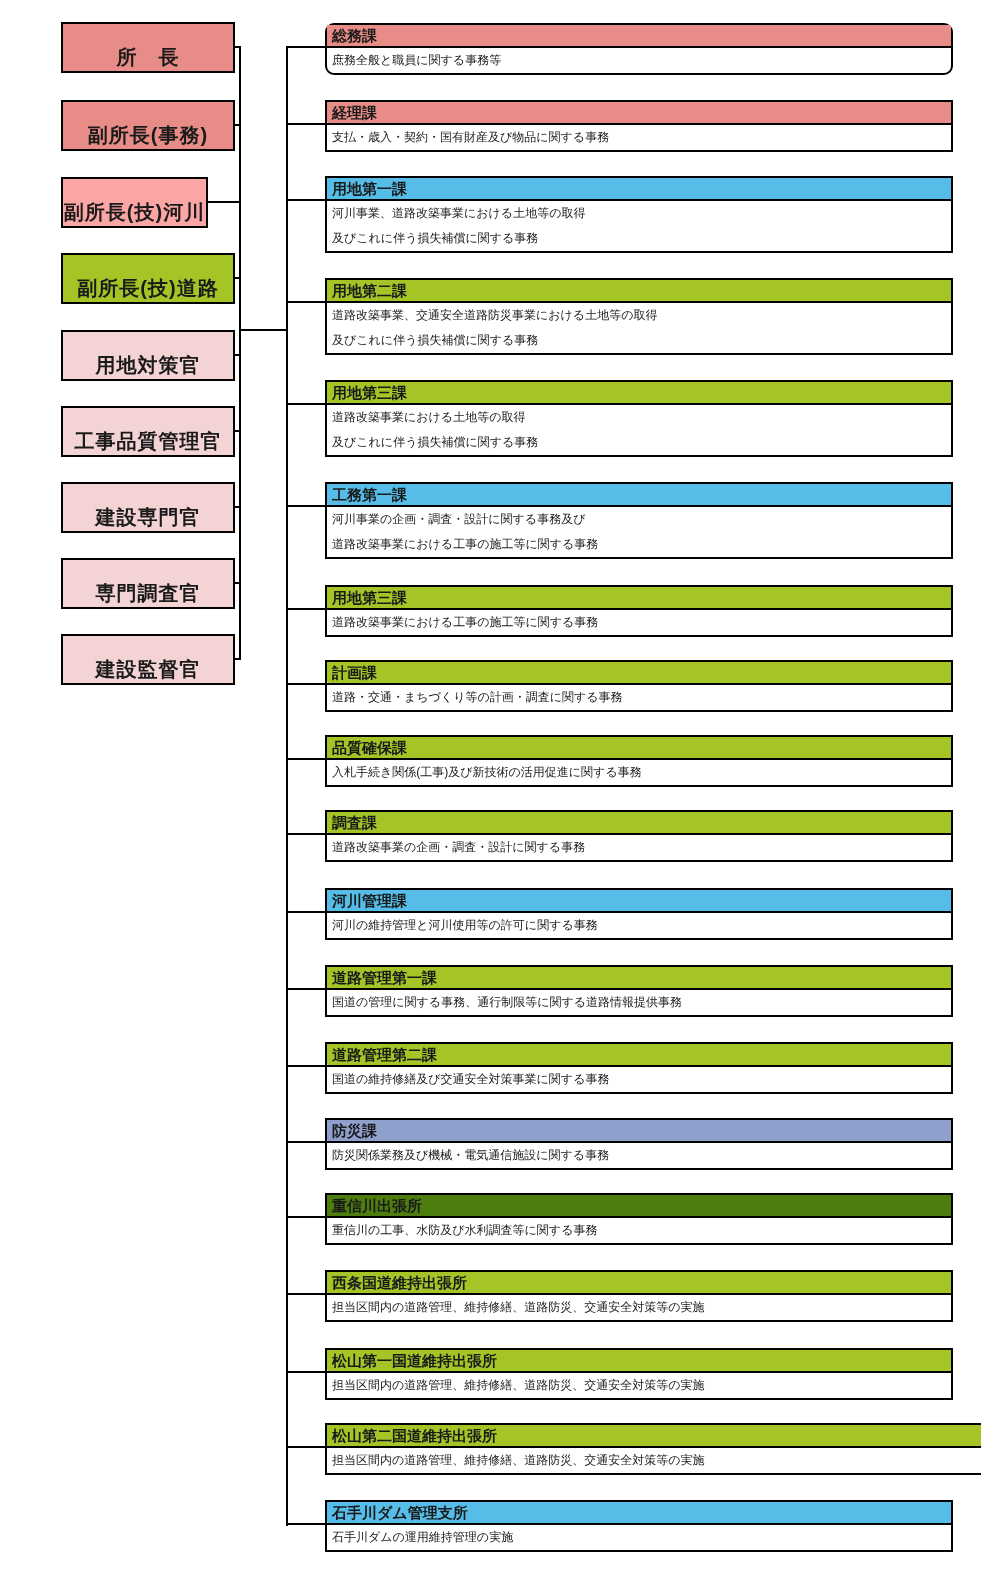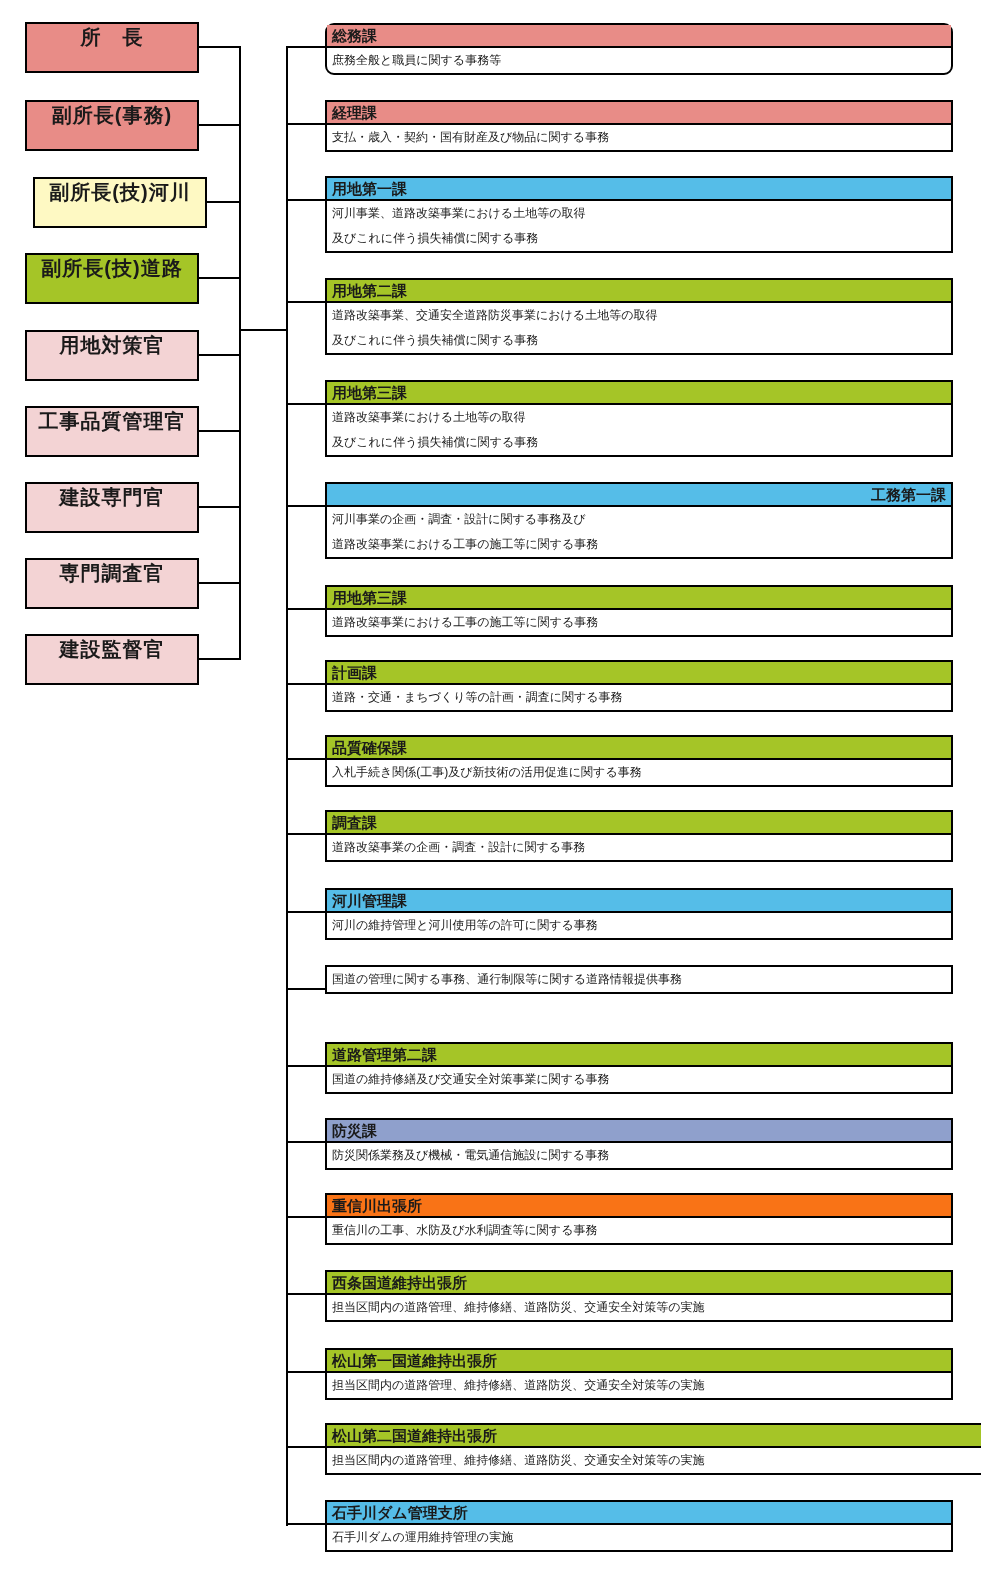--- a/index.html
+++ b/index.html
@@ -3,23 +3,24 @@
 <meta charset="utf-8">
 <style>
   html,body { margin:0; padding:0; background:#ffffff; }
   #canvas {
     position:relative; width:981px; height:1575px; background:#ffffff;
     font-family:"Liberation Sans", sans-serif; overflow:hidden;
   }
   .line { position:absolute; background:#000000; }
   .officer-box {
     position:absolute; box-sizing:border-box; border:2px solid #000000;
-    display:flex; align-items:flex-start; justify-content:center;
+    display:flex; align-items:flex-end; justify-content:center;
     font-size:20px; font-weight:bold; letter-spacing:1px; color:#1a1a1a;
     white-space:nowrap;
+    margin-left:36px;
   }
   .dept-box {
     position:absolute; box-sizing:border-box; border:2px solid #000000;
     background:#ffffff;
   }
   .dept-header {
     height:21px; line-height:21px; padding:0 5px;
     font-size:15px; font-weight:bold; color:#1a1a1a;
     border-bottom:2px solid #000000; white-space:nowrap; overflow:hidden;
   }
@@ -66,21 +67,21 @@
       <div class="line" style="left: 286px; top: 1446px; width: 41px; height: 2px; background: rgb(0, 0, 0);"></div>
       <div class="line" style="left: 286px; top: 1523px; width: 41px; height: 2px; background: rgb(0, 0, 0);"></div>
     </div>
   <div id="officers-layer">
       <div class="officer-box" style="left: 25px; top: 22px; width: 174px; height: 51px; background: rgb(232, 140, 135);">
     <span class="officer-label">所　長</span>
   </div>
       <div class="officer-box" style="left: 25px; top: 100px; width: 174px; height: 51px; background: rgb(232, 140, 135);">
     <span class="officer-label">副所長(事務)</span>
   </div>
-      <div class="officer-box" style="left: 33px; top: 177px; width: 174px; height: 51px; background: #fef9c3;">
+      <div class="officer-box" style="left: 25px; top: 177px; width: 147px; height: 51px; background: #fca5a5;">
     <span class="officer-label">副所長(技)河川</span>
   </div>
       <div class="officer-box" style="left: 25px; top: 253px; width: 174px; height: 51px; background: rgb(165, 197, 39);">
     <span class="officer-label">副所長(技)道路</span>
   </div>
       <div class="officer-box" style="left: 25px; top: 330px; width: 174px; height: 51px; background: rgb(243, 211, 212);">
     <span class="officer-label">用地対策官</span>
   </div>
       <div class="officer-box" style="left: 25px; top: 406px; width: 174px; height: 51px; background: rgb(243, 211, 212);">
     <span class="officer-label">工事品質管理官</span>
@@ -123,21 +124,21 @@
         </div>
   </div>
       <div class="dept-box" style="left: 325px; top: 380px; width: 628px;">
     <div class="dept-header" style="background: rgb(165, 197, 39);">用地第三課</div>
     <div class="dept-desc">
           <div class="dept-line">道路改築事業における土地等の取得</div>
           <div class="dept-line">及びこれに伴う損失補償に関する事務</div>
         </div>
   </div>
       <div class="dept-box" style="left: 325px; top: 482px; width: 628px;">
-    <div class="dept-header" style="background: rgb(85, 189, 232); text-align: right;">工務第一課</div>
+    <div class="dept-header" style="background: rgb(85, 189, 232);">工務第一課</div>
     <div class="dept-desc">
           <div class="dept-line">河川事業の企画・調査・設計に関する事務及び</div>
           <div class="dept-line">道路改築事業における工事の施工等に関する事務</div>
         </div>
   </div>
       <div class="dept-box" style="left: 325px; top: 585px; width: 628px;">
     <div class="dept-header" style="background: rgb(165, 197, 39);">用地第三課</div>
     <div class="dept-desc">
           <div class="dept-line">道路改築事業における工事の施工等に関する事務</div>
         </div>
@@ -160,38 +161,39 @@
           <div class="dept-line">道路改築事業の企画・調査・設計に関する事務</div>
         </div>
   </div>
       <div class="dept-box" style="left: 325px; top: 888px; width: 628px;">
     <div class="dept-header" style="background: rgb(85, 189, 232);">河川管理課</div>
     <div class="dept-desc">
           <div class="dept-line">河川の維持管理と河川使用等の許可に関する事務</div>
         </div>
   </div>
       <div class="dept-box" style="left: 325px; top: 965px; width: 628px;">
+    <div class="dept-header" style="background: rgb(165, 197, 39);">道路管理第一課</div>
     <div class="dept-desc">
           <div class="dept-line">国道の管理に関する事務、通行制限等に関する道路情報提供事務</div>
         </div>
   </div>
       <div class="dept-box" style="left: 325px; top: 1042px; width: 628px;">
     <div class="dept-header" style="background: rgb(165, 197, 39);">道路管理第二課</div>
     <div class="dept-desc">
           <div class="dept-line">国道の維持修繕及び交通安全対策事業に関する事務</div>
         </div>
   </div>
       <div class="dept-box" style="left: 325px; top: 1118px; width: 628px;">
     <div class="dept-header" style="background: rgb(143, 160, 204);">防災課</div>
     <div class="dept-desc">
           <div class="dept-line">防災関係業務及び機械・電気通信施設に関する事務</div>
         </div>
   </div>
       <div class="dept-box" style="left: 325px; top: 1193px; width: 628px;">
-    <div class="dept-header" style="background: #f97316;">重信川出張所</div>
+    <div class="dept-header" style="background: #4d7c0f;">重信川出張所</div>
     <div class="dept-desc">
           <div class="dept-line">重信川の工事、水防及び水利調査等に関する事務</div>
         </div>
   </div>
       <div class="dept-box" style="left: 325px; top: 1270px; width: 628px;">
     <div class="dept-header" style="background: rgb(165, 197, 39);">西条国道維持出張所</div>
     <div class="dept-desc">
           <div class="dept-line">担当区間内の道路管理、維持修繕、道路防災、交通安全対策等の実施</div>
         </div>
   </div>

